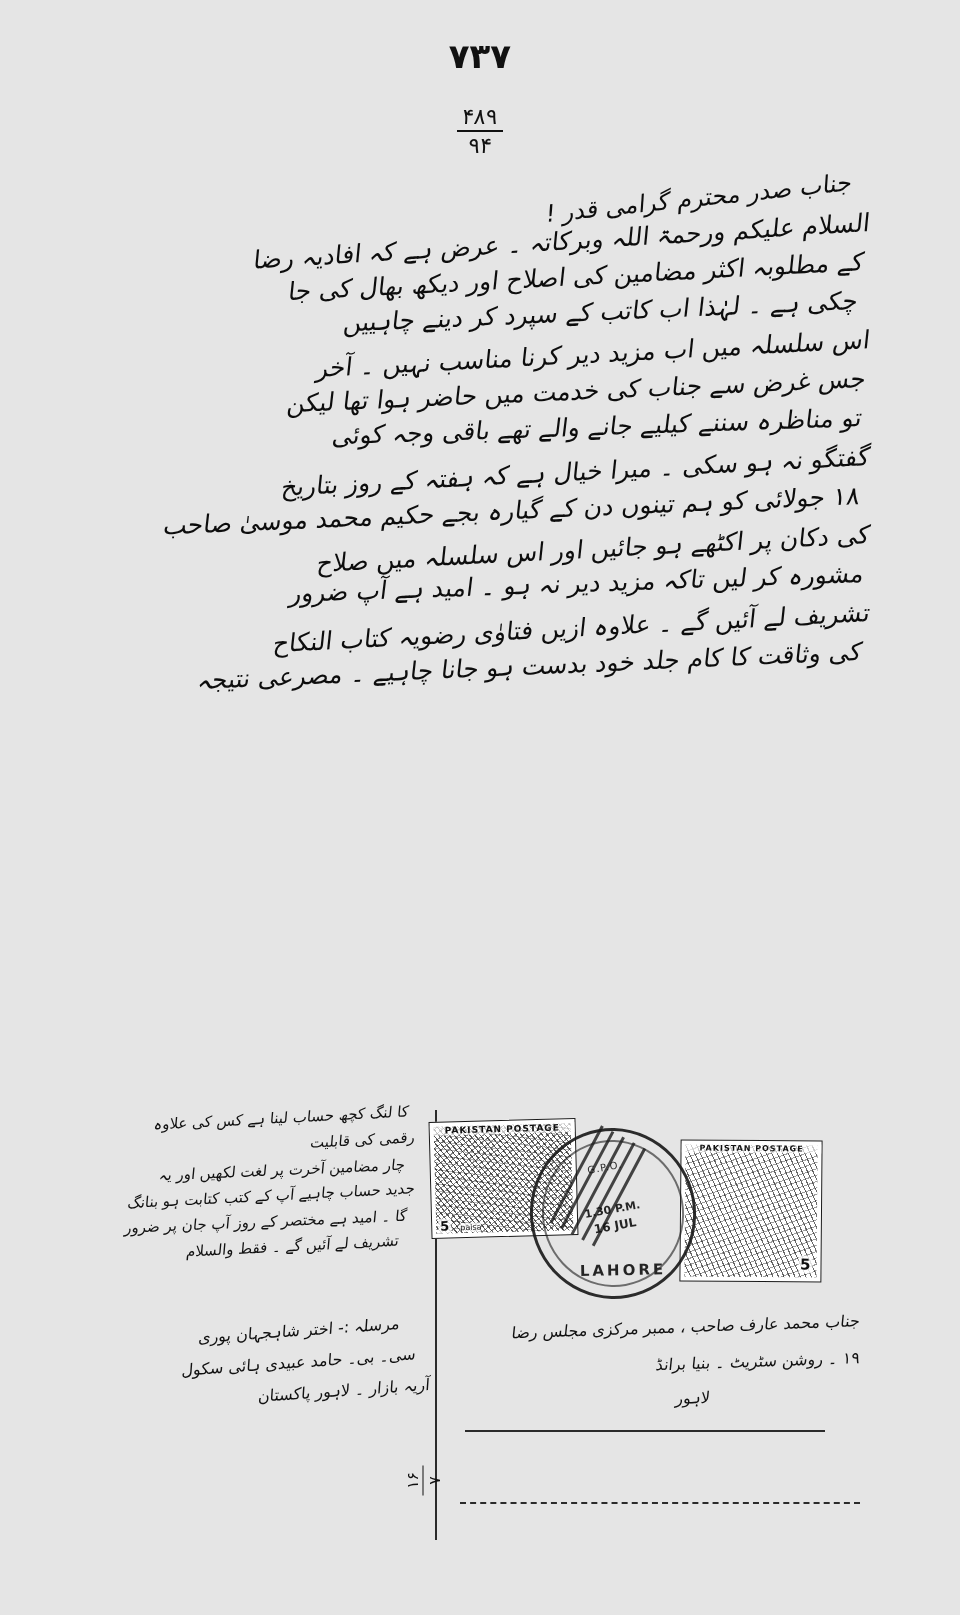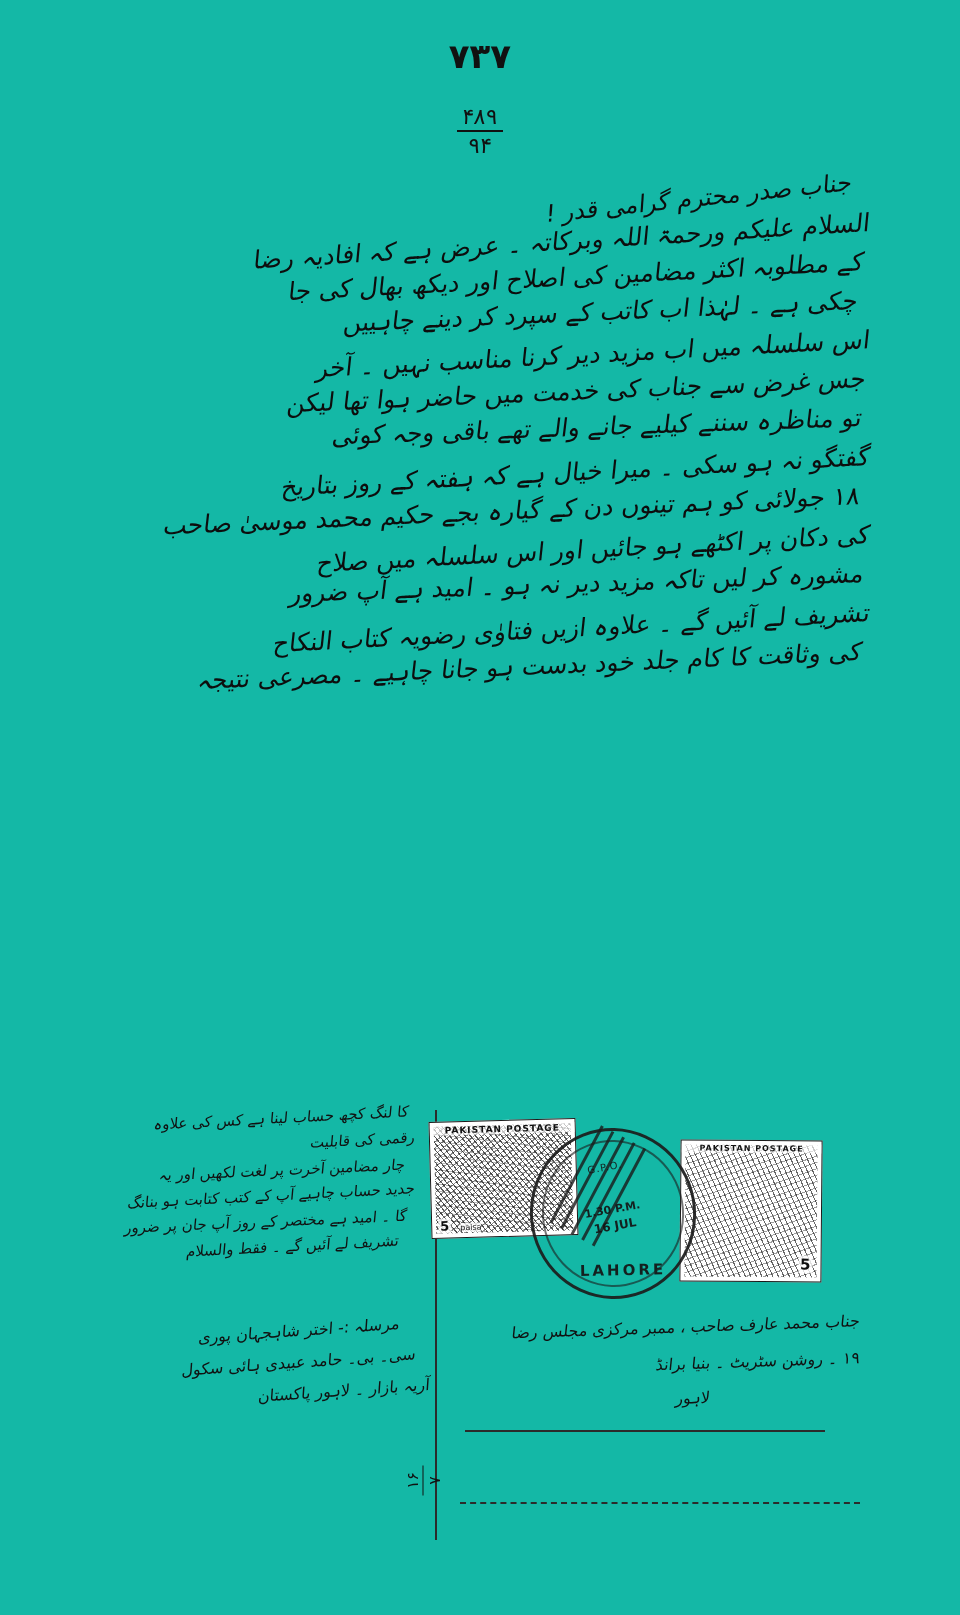--- a/index.html
+++ b/index.html
@@ -10,21 +10,21 @@
   body {
     width: 960px;
     height: 1615px;
     position: relative;
     font-family: "DejaVu Sans", sans-serif;
     overflow: hidden;
   }
   .page {
     position: absolute;
     inset: 0;
-    background: #14b8a6;
+    background: #e5e5e5;
   }
 
   
   .page-number {
     position: absolute;
     top: 36px;
     left: 0;
     width: 960px;
     text-align: center;
     font-size: 34px;

